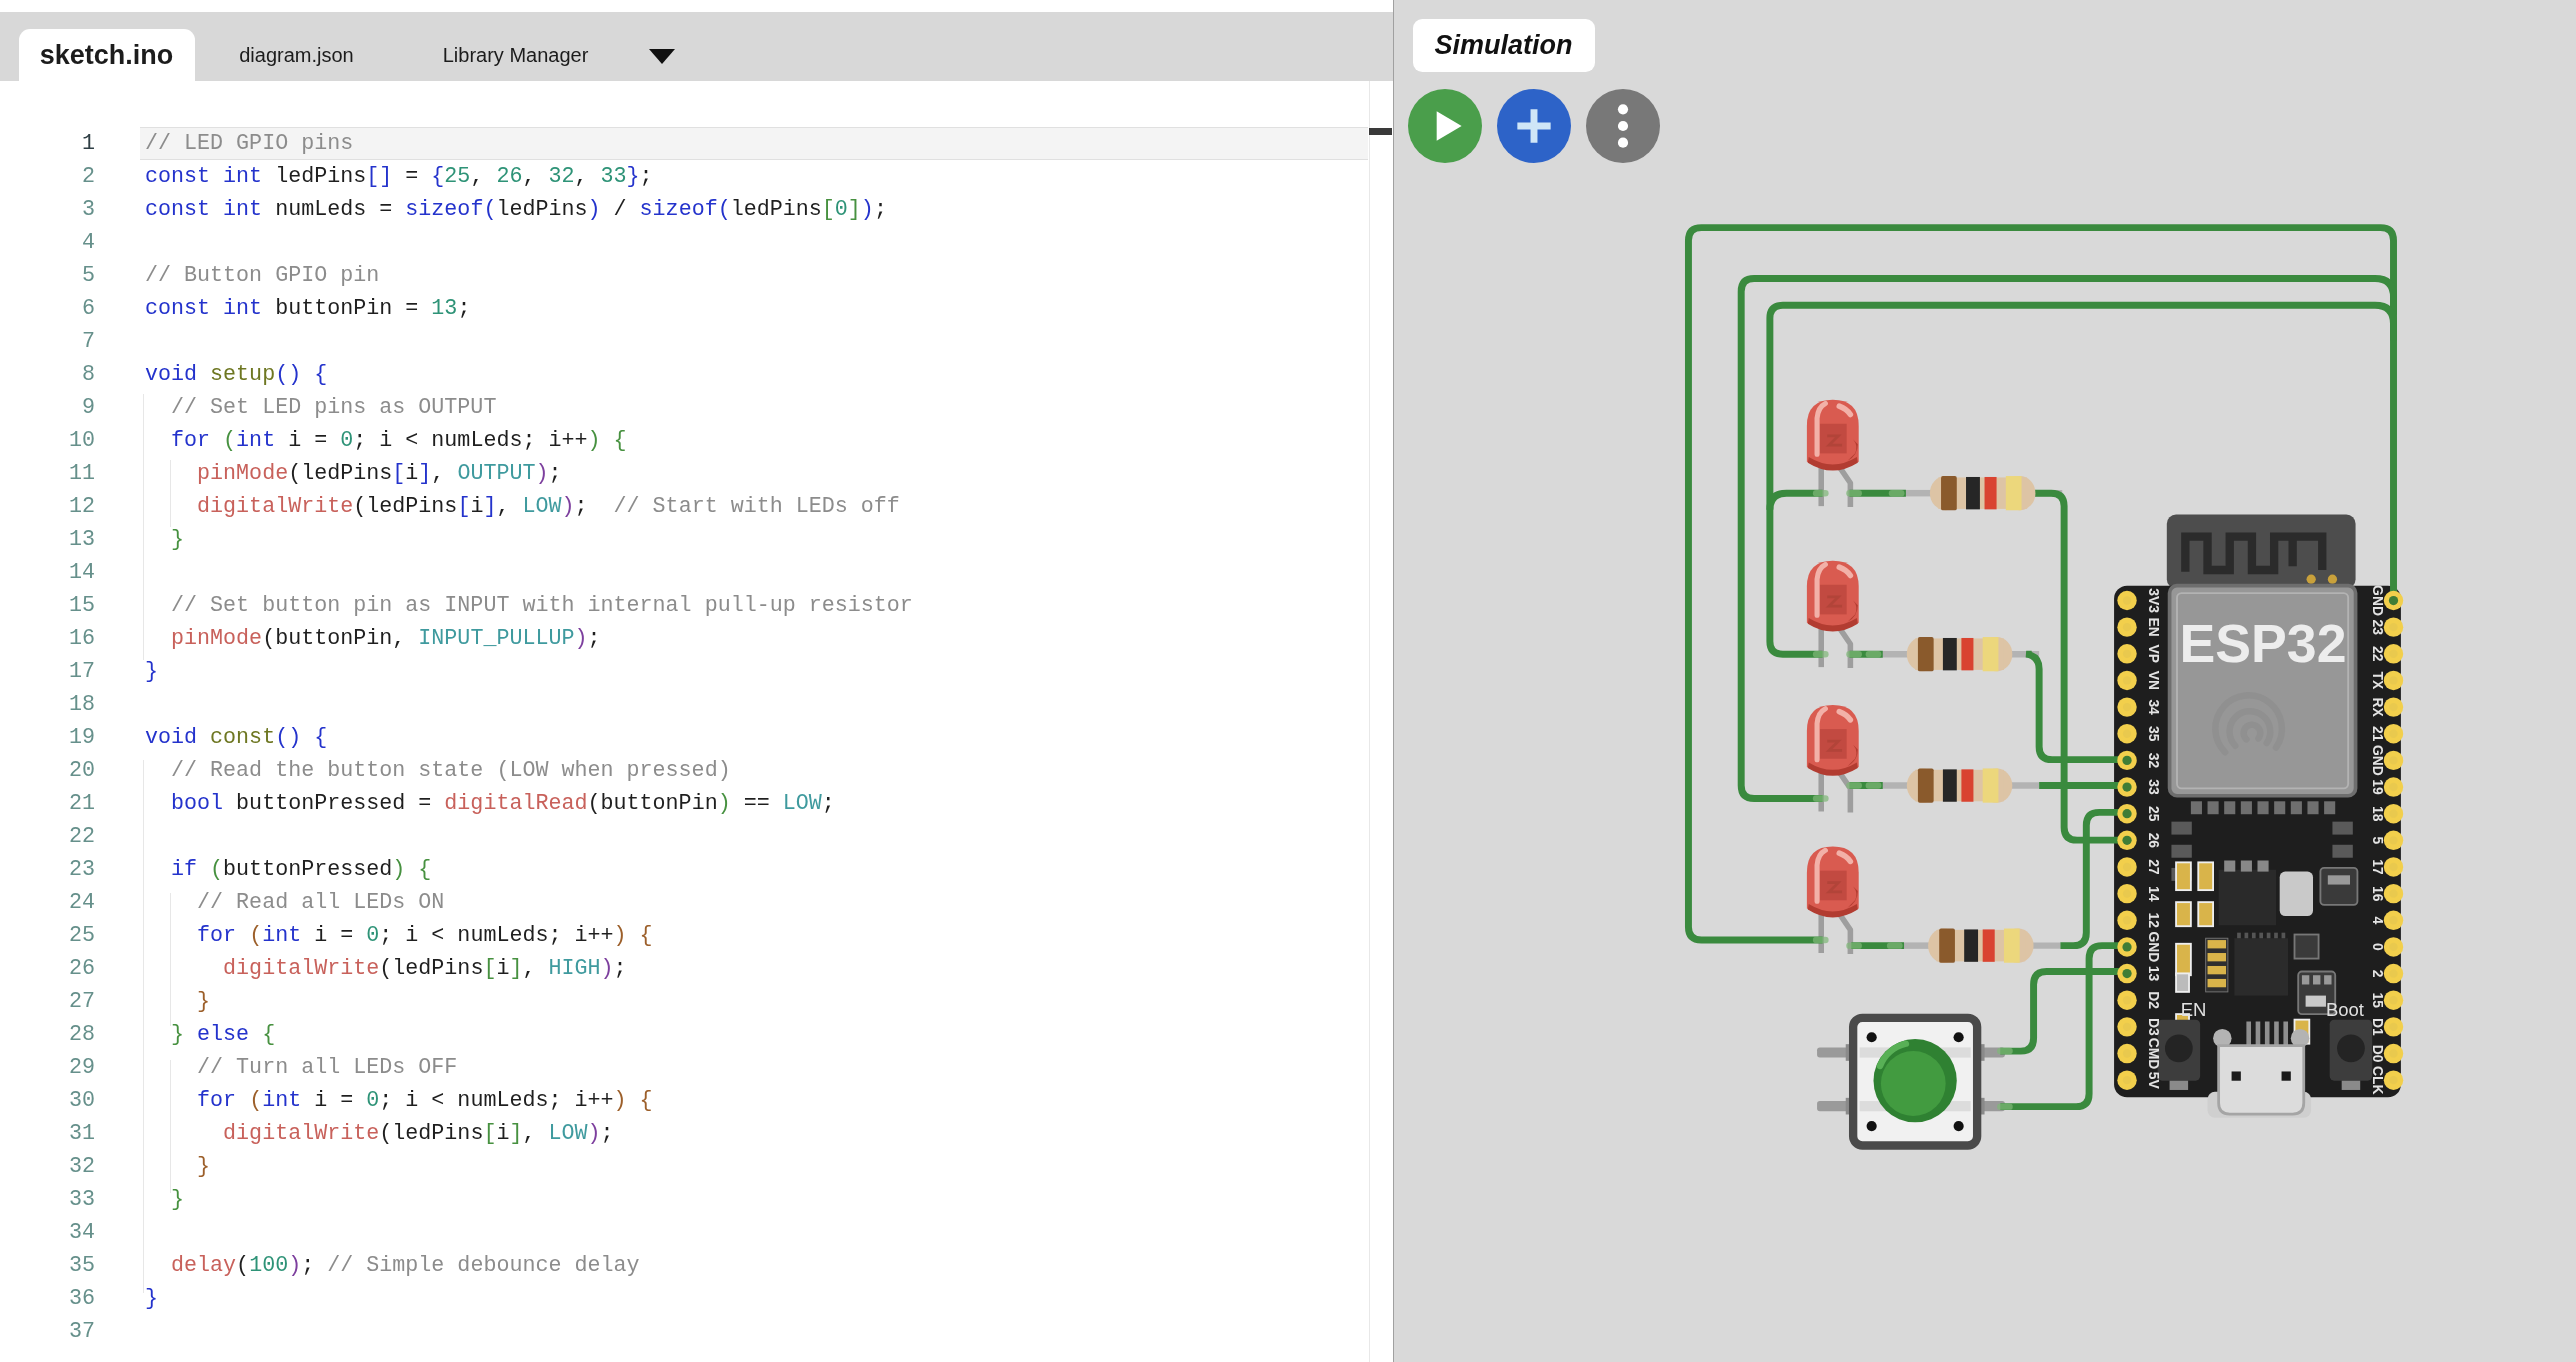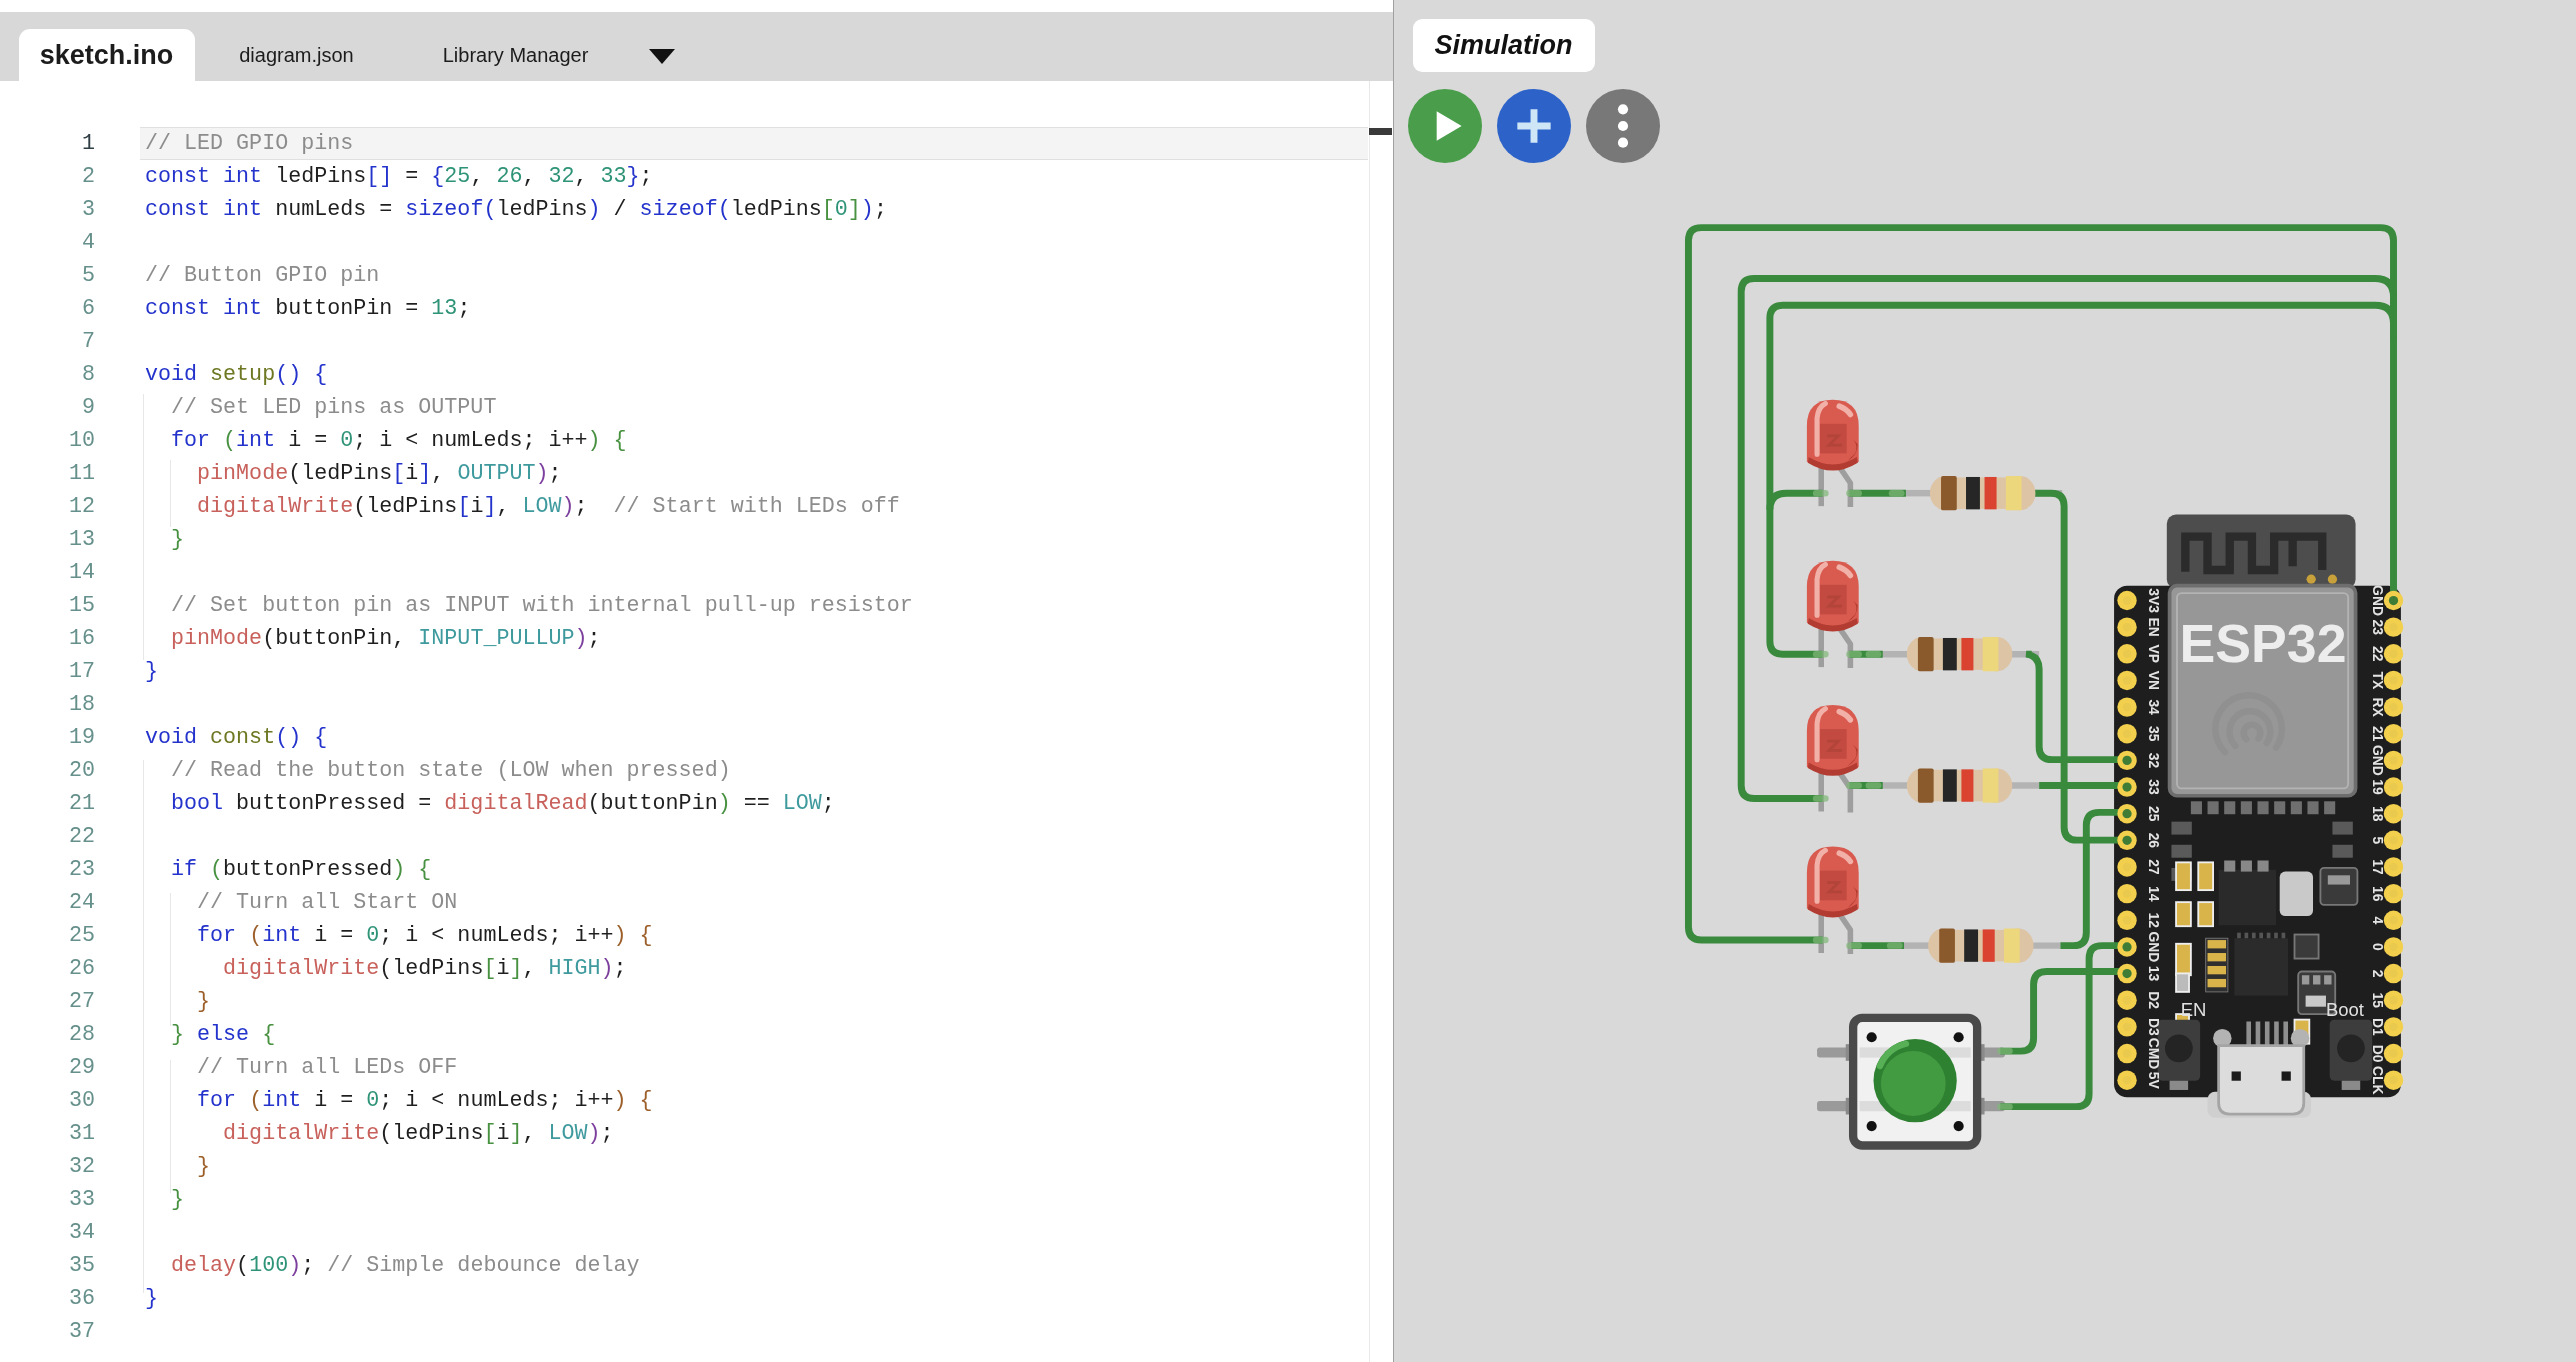--- a/index.html
+++ b/index.html
@@ -103,21 +103,21 @@
 
   <span class="c">// Set button pin as INPUT with internal pull-up resistor</span>
   <span class="f">pinMode</span>(buttonPin, <span class="t">INPUT_PULLUP</span><span class="b4">)</span>;
 <span class="b1">}</span>
 
 <span class="k">void</span> <span class="d">const</span><span class="b1">()</span> <span class="b1">{</span>
   <span class="c">// Read the button state (LOW when pressed)</span>
   <span class="k">bool</span> buttonPressed = <span class="f">digitalRead</span>(buttonPin<span class="b2">)</span> == <span class="t">LOW</span>;
 
   <span class="k">if</span> <span class="b2">(</span>buttonPressed<span class="b2">)</span> <span class="b2">{</span>
-    <span class="c">// Turn all Start ON</span>
+    <span class="c">// Read all LEDs ON</span>
     <span class="k">for</span> <span class="b3">(</span><span class="k">int</span> i = <span class="n">0</span>; i &lt; numLeds; i++<span class="b3">)</span> <span class="b3">{</span>
       <span class="f">digitalWrite</span>(ledPins<span class="b2">[</span>i<span class="b2">]</span>, <span class="t">HIGH</span><span class="b4">)</span>;
     <span class="b3">}</span>
   <span class="b2">}</span> <span class="k">else</span> <span class="b2">{</span>
     <span class="c">// Turn all LEDs OFF</span>
     <span class="k">for</span> <span class="b3">(</span><span class="k">int</span> i = <span class="n">0</span>; i &lt; numLeds; i++<span class="b3">)</span> <span class="b3">{</span>
       <span class="f">digitalWrite</span>(ledPins<span class="b2">[</span>i<span class="b2">]</span>, <span class="t">LOW</span><span class="b4">)</span>;
     <span class="b3">}</span>
   <span class="b2">}</span>
 

